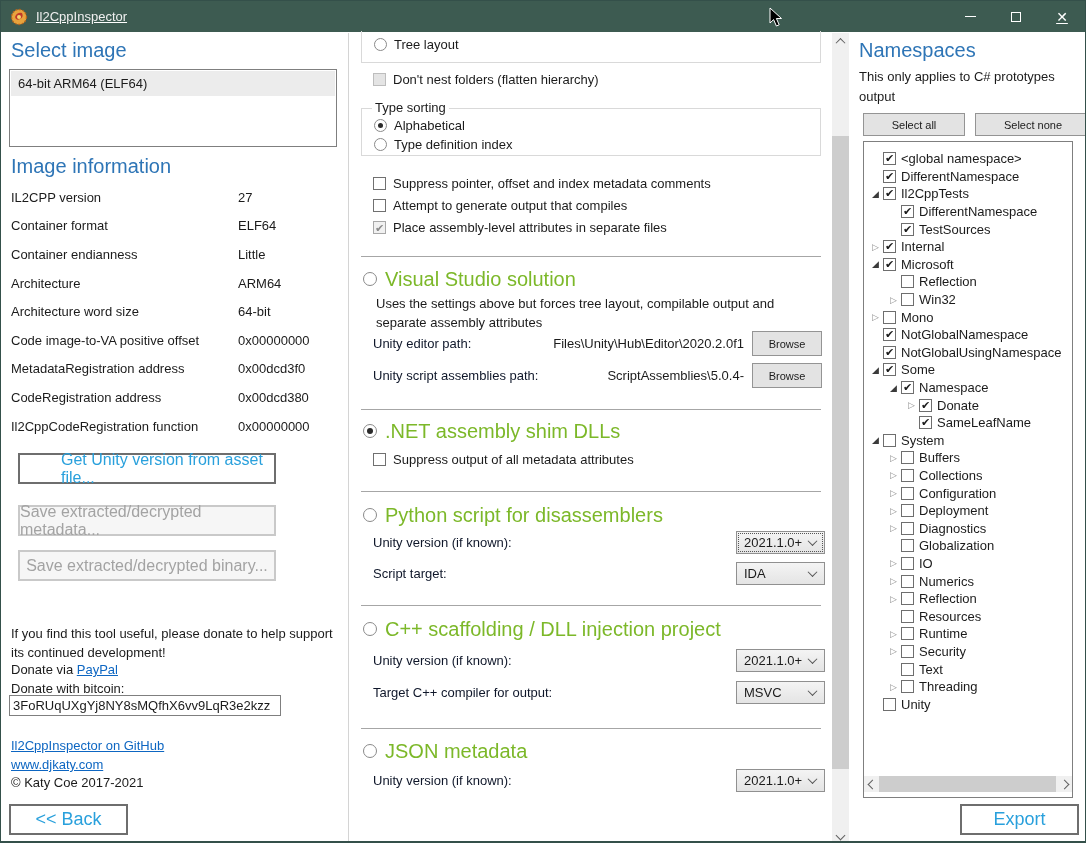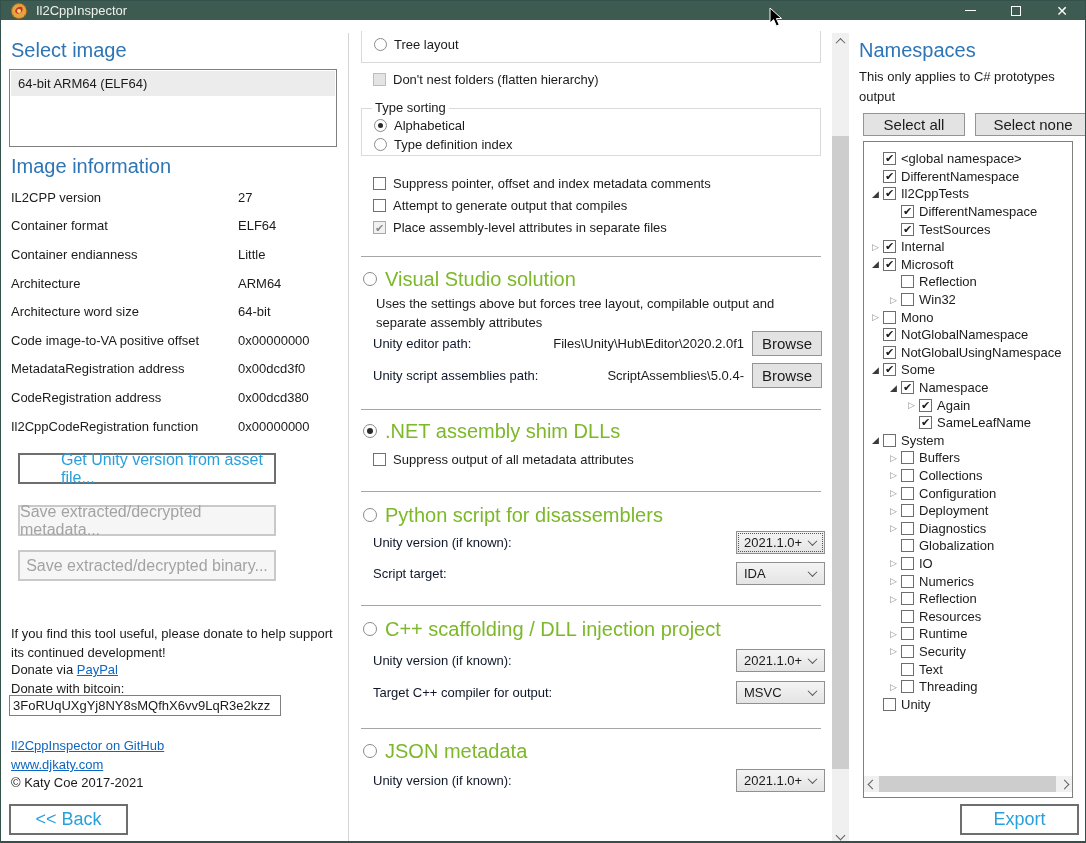--- a/index.html
+++ b/index.html
@@ -7,22 +7,22 @@
     --link-blue:#0d66c2; --button-blue:#29a0dc;
   }
   *{box-sizing:border-box;}
   body{margin:0;font-family:"Liberation Sans",sans-serif;background:#888;}
   .window{position:relative;width:1086px;height:843px;background:#fff;overflow:hidden;
           border:1px solid #34504a;border-bottom:2px solid #34504a;}
   .abs{position:absolute;}
   .txt{font-size:13px;color:#1b1b1b;}
 
   
-  .titlebar{position:absolute;left:0;top:0;width:100%;height:19px;background:var(--titlebar);
-            display:flex;align-items:center;color:#fff;}
+  .titlebar{position:absolute;left:0;top:0;width:100%;height:31px;background:var(--titlebar);
+            display:flex;align-items:center;color:#fff;text-decoration:underline;}
   .titlebar .title{font-size:13px;margin-left:8px;color:#f0f0f0;}
   .appicon{width:18px;height:18px;margin-left:9px;flex:none;}
   .winbtns{margin-left:auto;display:flex;height:32px;}
   .winbtn{width:46px;height:32px;display:flex;align-items:center;justify-content:center;color:#fff;}
   .glyph-min{width:11px;height:1px;background:#fff;}
   .glyph-max{width:10px;height:10px;border:1px solid #fff;}
   .glyph-close{font-size:14px;line-height:14px;}
 
   
   .h-blue{font-size:20px;color:var(--heading-blue);}
@@ -39,21 +39,21 @@
   .cb.disabled{background:#e4e4e4;border-color:#bdbdbd;}
   .cb.checked.disabled{background:#f1f1f1;border-color:#a8a8a8;color:#8a8a8a;}
   .row{display:flex;align-items:center;gap:7px;}
   .hr{height:1px;background:#a6a6a6;}
   .groupbox{border:1px solid #d9d9d9;}
   .link{color:var(--link-blue);text-decoration:underline;cursor:pointer;text-align:right;}
 
   .btn-big{background:#fff;border:2px solid #6e6e6e;color:var(--button-blue);
            display:flex;align-items:center;justify-content:center;font-size:16px;}
   .btn-big.disabled{border-color:#c9c9c9;color:#a3a3a3;background:#f6f6f6;}
-  .btn-std{background:#e3e3e3;border:1px solid #949494;color:#1b1b1b;font-size:15px;
+  .btn-std{background:#e3e3e3;border:1px solid #949494;color:#1b1b1b;font-size:11px;
            display:flex;align-items:center;justify-content:center;}
   .input{border:1px solid #7f7f7f;background:#fff;font-size:13px;font-family:"Liberation Sans",sans-serif;
          padding:0 3px;color:#1b1b1b;}
 
   .dropdown{width:89px;height:23px;background:linear-gradient(#f4f4f4,#e4e4e4);
             border:1px solid #909090;display:flex;align-items:center;font-size:13px;color:#1b1b1b;
             padding-left:7px;flex:none;}
   .dropdown .dd-chev{width:7px;height:7px;border-right:1.4px solid #555;border-bottom:1.4px solid #555;
             transform:rotate(45deg) translate(-1px,-1px);margin-left:auto;margin-right:8px;flex:none;}
   .dropdown.focused{outline:1px dotted #555;outline-offset:-3px;}
@@ -399,21 +399,21 @@
           <span class="tree-label">Some</span>
         </div>
         <div class="tree-row" style="padding-left: 22px;">
           <span class="exp expanded"></span>
           <span class="tcb checked"></span>
           <span class="tree-label">Namespace</span>
         </div>
         <div class="tree-row" style="padding-left: 40px;">
           <span class="exp collapsed"></span>
           <span class="tcb checked"></span>
-          <span class="tree-label">Again</span>
+          <span class="tree-label">Donate</span>
         </div>
         <div class="tree-row" style="padding-left: 40px;">
           <span class="exp "></span>
           <span class="tcb checked"></span>
           <span class="tree-label">SameLeafName</span>
         </div>
         <div class="tree-row" style="padding-left: 4px;">
           <span class="exp expanded"></span>
           <span class="tcb"></span>
           <span class="tree-label">System</span>

